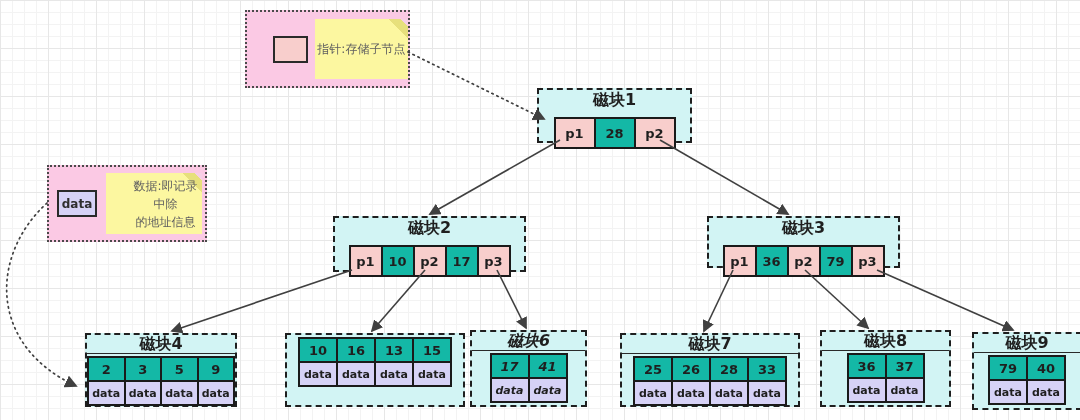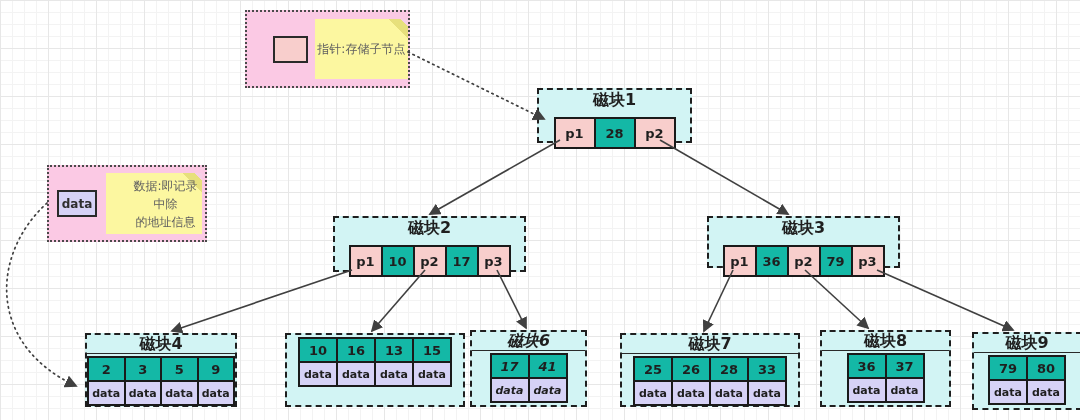--- a/index.html
+++ b/index.html
@@ -195,21 +195,21 @@
         <div class="cell data">data</div>
       </div>
     </div>
   </div>
 
   <div class="node leaf" style="left:940px;top:332px;width:110px;height:78px;margin-left:32px;">
     <div class="node-title">磁块9</div>
     <div class="leaf-table">
       <div class="cell-row">
         <div class="cell key">79</div>
-        <div class="cell key">80</div>
+        <div class="cell key">40</div>
       </div>
       <div class="cell-row row2">
         <div class="cell data">data</div>
         <div class="cell data">data</div>
       </div>
     </div>
   </div>
 
   <svg class="connectors" width="1080" height="420" viewBox="0 0 1080 420">
     <defs>

